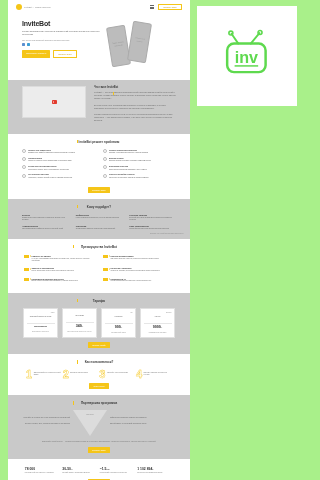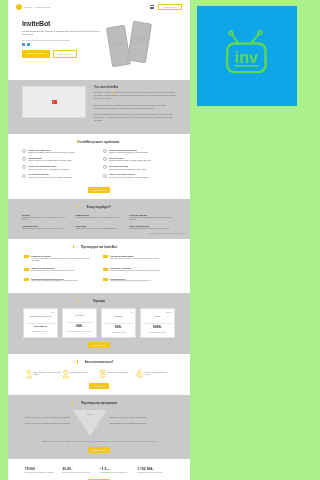--- a/index.html
+++ b/index.html
@@ -16,21 +16,21 @@
     left: 8px; top: 0;
     width: 182px;
     height: 480px;
     background: #ffffff;
     overflow: hidden;
   }
   .logo-panel {
     position: absolute;
     right: 8px; top: 6px;
     width: 100px; height: 100px;
-    background: #0ea5e9;
+    background: #ffffff;
     display: flex; align-items: center; justify-content: center;
   }
   .tv-logo { width: 62px; height: 62px; position: relative; }
   .sec { position: relative; width: 100%; }
   .sec.gray { background: #c9c9c9; }
   .sec.white { background: #ffffff; }
 
   
   .nav {
     height: 14px; display: flex; align-items: center;

